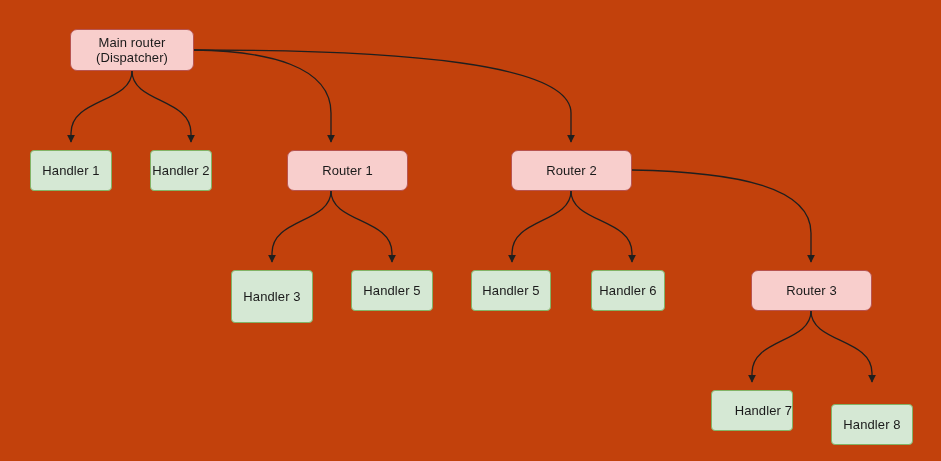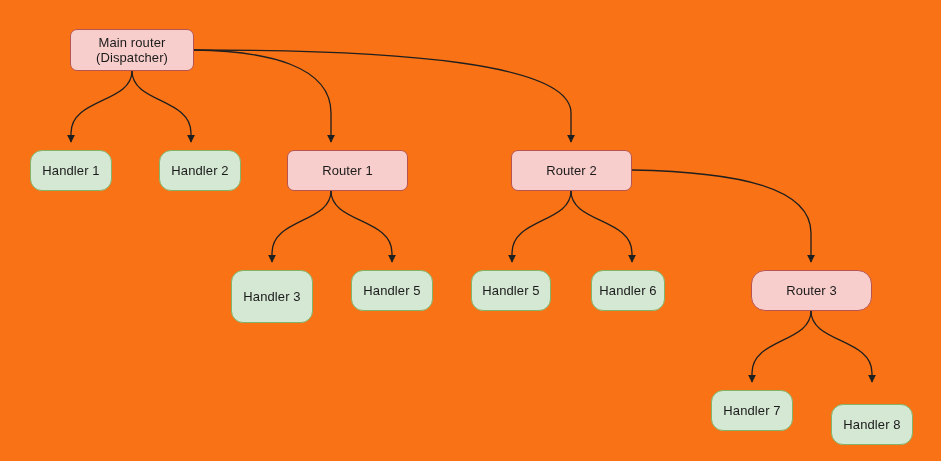--- a/index.html
+++ b/index.html
@@ -7,21 +7,21 @@
     padding: 0;
     background: #ffffff;
   }
   body {
     font-family: "Liberation Sans", sans-serif;
   }
   #diagram-canvas {
     position: relative;
     width: 941px;
     height: 461px;
-    background: #f97316;
+    background: #c2410c;
     overflow: hidden;
   }
   #edge-layer {
     position: absolute;
     left: 0;
     top: 0;
     width: 941px;
     height: 461px;
     pointer-events: none;
   }
@@ -39,21 +39,21 @@
     white-space: pre-line;
   }
   .node-router {
     background: #f8cecc;
     border: 1px solid #b85450;
     border-radius: 7px;
   }
   .node-handler {
     background: #d5e8d4;
     border: 1px solid #82b366;
-    border-radius: 12px;
+    border-radius: 4px;
   }
   .node-label {
     display: block;
     white-space: pre-line;
   }
 </style>
 </head>
 <body>
 
 <div id="diagram-canvas">
@@ -76,25 +76,25 @@
         <path d="M 632 170 C 740 172 811 188 811 233 L 811 262" fill="none" stroke="#1f1f1f" stroke-width="1.3" marker-end="url(#arrowhead)"></path>
         <path d="M 811 311 C 811 343 752 338 752 373 L 752 382" fill="none" stroke="#1f1f1f" stroke-width="1.3" marker-end="url(#arrowhead)"></path>
         <path d="M 811 311 C 811 343 872 338 872 373 L 872 382" fill="none" stroke="#1f1f1f" stroke-width="1.3" marker-end="url(#arrowhead)"></path>
       </g>
   </svg>
 
   <div id="node-group">
       <div class="node node-router" style="left: 70px; top: 29px; width: 124px; height: 42px;"><span class="node-label">Main router
 (Dispatcher)</span></div>
       <div class="node node-handler" style="left: 30px; top: 150px; width: 82px; height: 41px;"><span class="node-label">Handler 1</span></div>
-      <div class="node node-handler" style="left: 150px; top: 150px; width: 82px; height: 41px; margin-left: 9px;"><span class="node-label">Handler 2</span></div>
+      <div class="node node-handler" style="left: 150px; top: 150px; width: 62px; height: 41px;"><span class="node-label">Handler 2</span></div>
       <div class="node node-router" style="left: 271px; top: 150px; width: 121px; height: 41px; margin-left: 16px;"><span class="node-label">Router 1</span></div>
       <div class="node node-router" style="left: 511px; top: 150px; width: 121px; height: 41px;"><span class="node-label">Router 2</span></div>
       <div class="node node-handler" style="left: 231px; top: 270px; width: 82px; height: 53px;"><span class="node-label">Handler 3</span></div>
       <div class="node node-handler" style="left: 351px; top: 270px; width: 82px; height: 41px;"><span class="node-label">Handler 5</span></div>
       <div class="node node-handler" style="left: 471px; top: 270px; width: 80px; height: 41px;"><span class="node-label">Handler 5</span></div>
       <div class="node node-handler" style="left: 591px; top: 270px; width: 74px; height: 41px;"><span class="node-label">Handler 6</span></div>
-      <div class="node node-router" style="left: 751px; top: 270px; width: 121px; height: 41px; border-radius: 14px;"><span class="node-label">Router 3</span></div>
-      <div class="node node-handler" style="left: 711px; top: 390px; width: 82px; height: 41px;"><span class="node-label">Handler 7</span></div>
+      <div class="node node-router" style="left: 751px; top: 270px; width: 121px; height: 41px;"><span class="node-label">Router 3</span></div>
+      <div class="node node-handler" style="left: 711px; top: 390px; width: 82px; height: 41px; justify-content: flex-end;"><span class="node-label">Handler 7</span></div>
       <div class="node node-handler" style="left: 831px; top: 404px; width: 82px; height: 41px;"><span class="node-label">Handler 8</span></div>
     </div>
 
 </div>
 
 </body></html>

